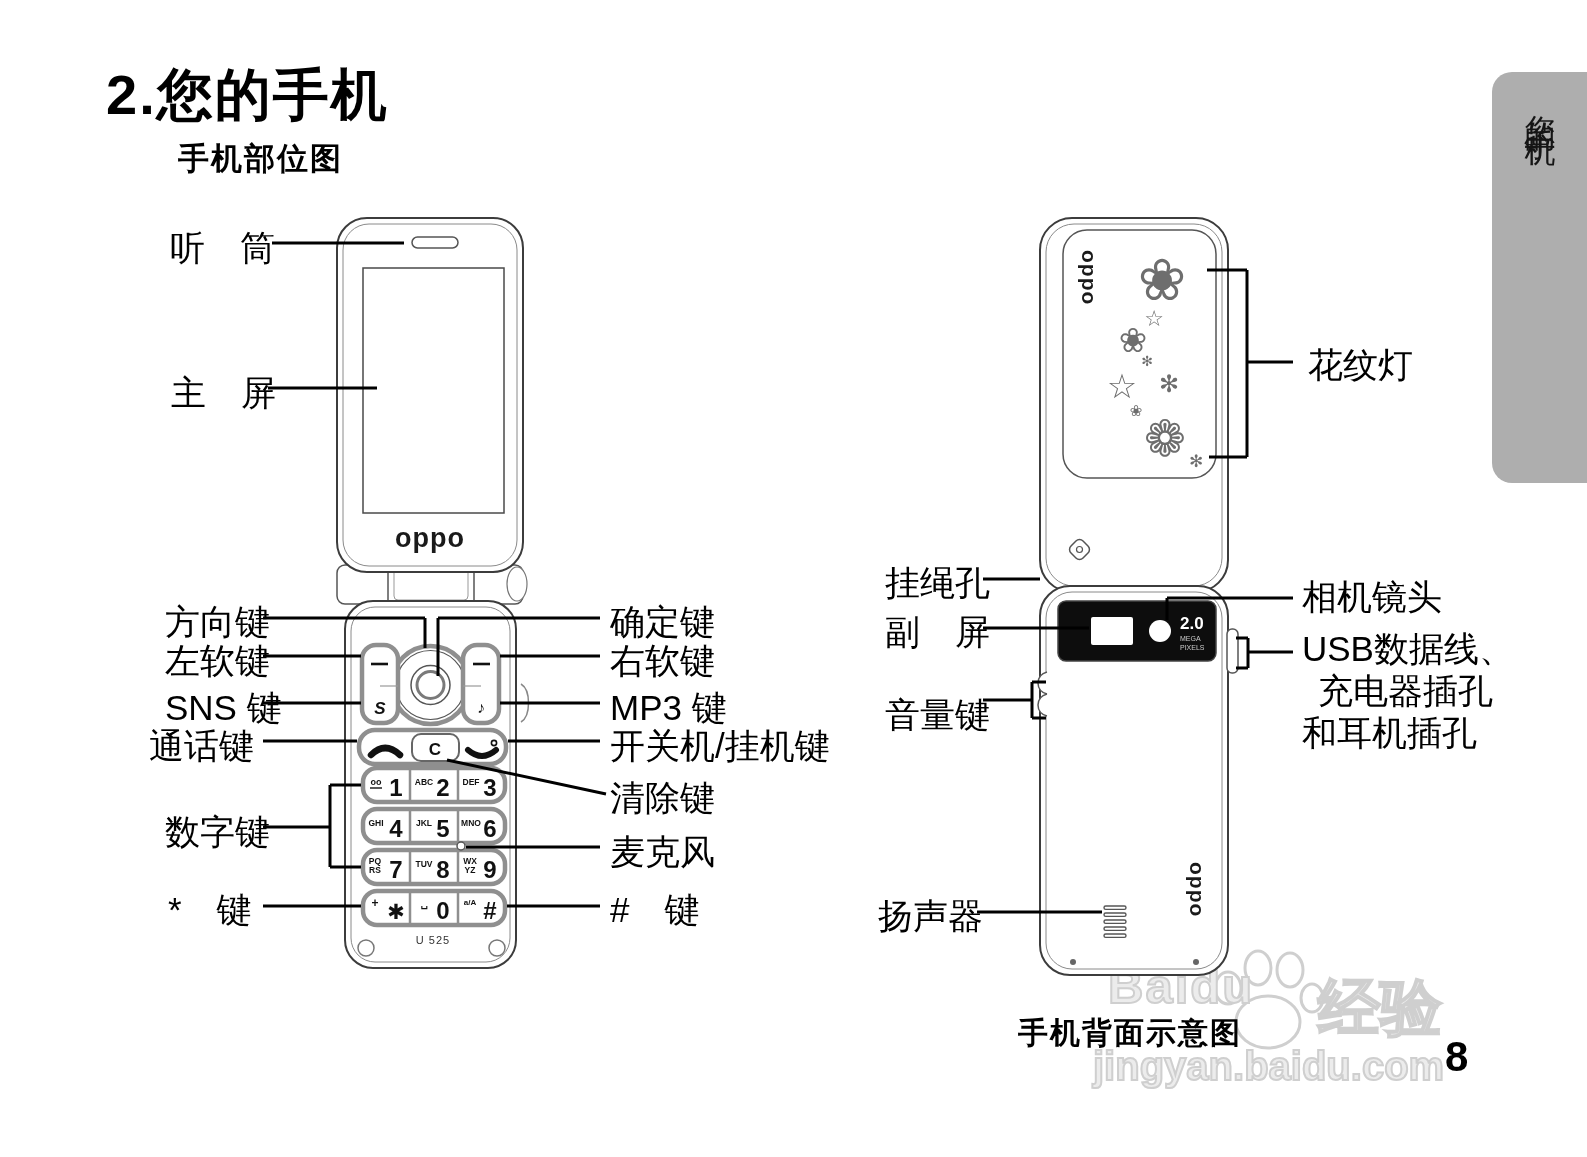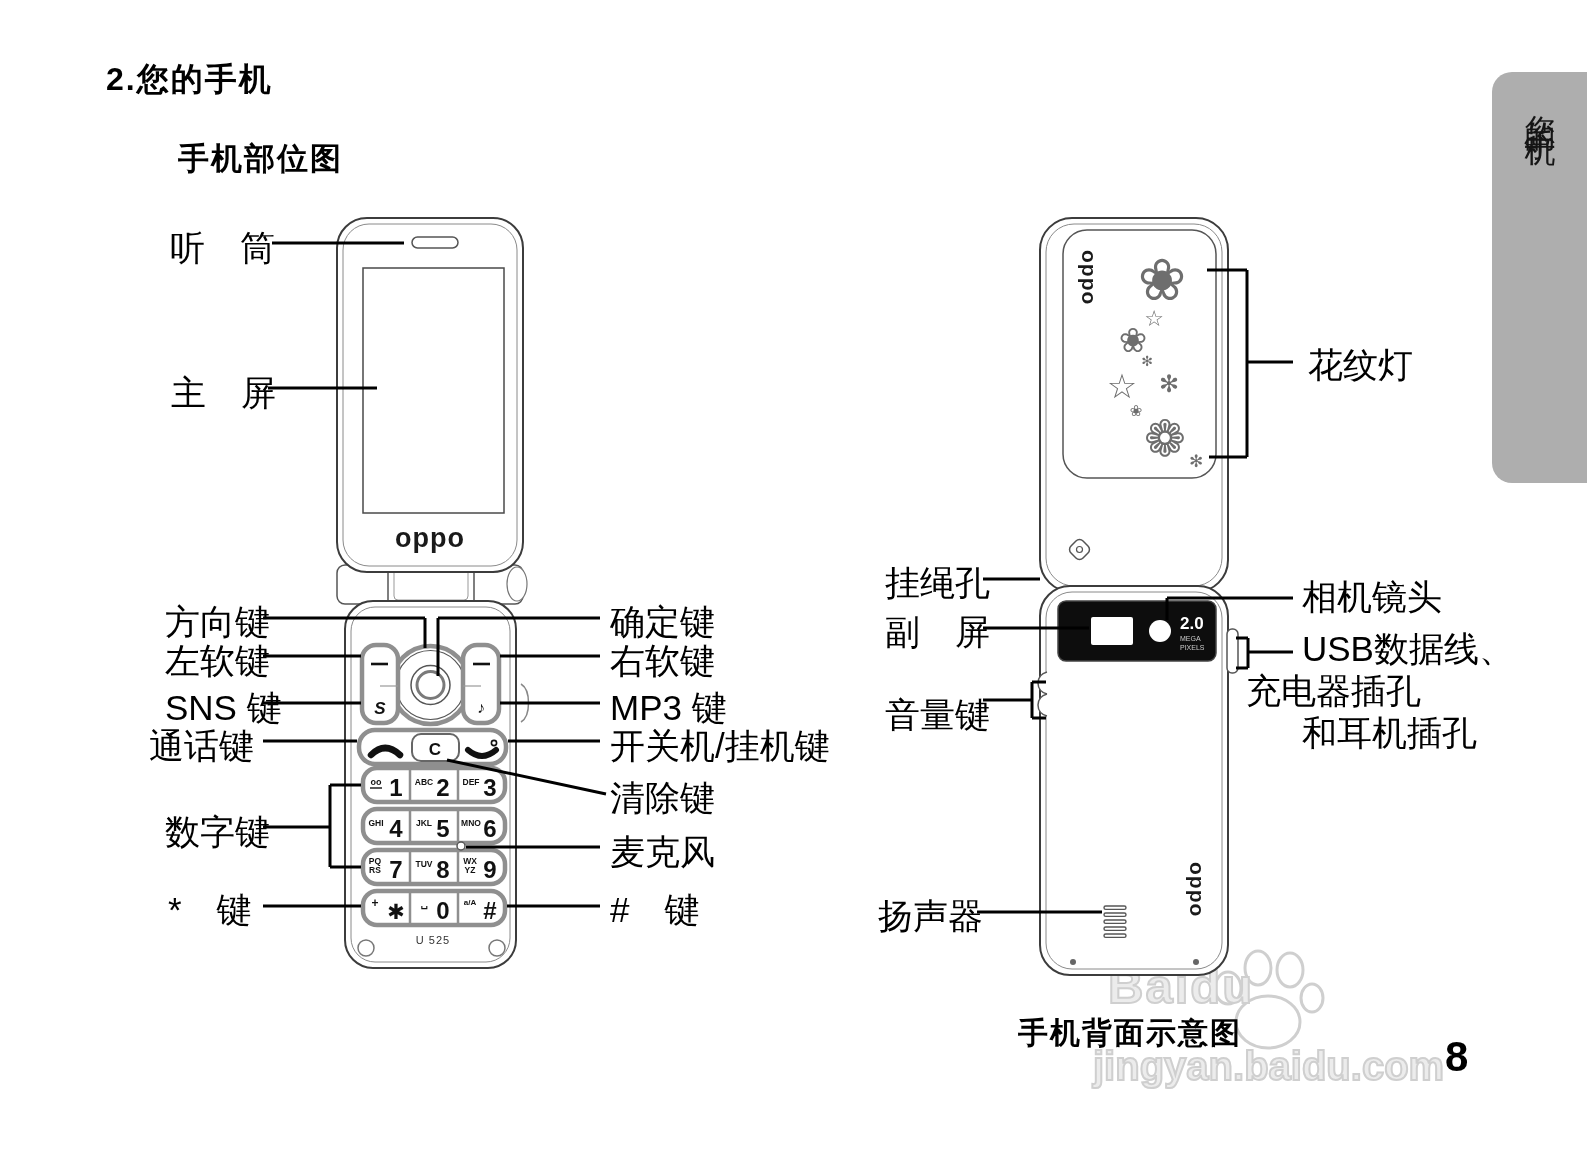--- a/index.html
+++ b/index.html
@@ -1,19 +1,19 @@
 <!DOCTYPE html>
 <html><head>
 <meta charset="utf-8">
 <style>
   html,body{margin:0;padding:0;background:#fff;}
   #page{position:relative;width:1587px;height:1157px;background:#fff;overflow:hidden;
         font-family:"Liberation Sans","DejaVu Sans",sans-serif;color:#000;}
   .abs{position:absolute;}
-  #title{left:106px;top:58px;font-size:32px;font-weight:600;letter-spacing:2px;}
+  #title{left:106px;top:58px;font-size:56px;font-weight:600;letter-spacing:2px;}
   #subtitle{left:147px;top:138px;font-size:31px;font-weight:600;letter-spacing:2px;margin-left:31px;}
   .lbl{position:absolute;font-size:35px;font-weight:500;line-height:1.1;white-space:nowrap;}
   .cap{position:absolute;font-size:30px;font-weight:600;letter-spacing:2px;}
   #pagenum{left:1445px;top:1033px;font-size:42px;font-weight:600;}
   #sidebar-tab{left:1492px;top:72px;width:95px;height:411px;background:#aeaeae;
                border-radius:20px 0 0 20px;}
   #sidebar-tab .vtext{writing-mode:vertical-rl;text-orientation:upright;
       font-size:31px;font-weight:500;letter-spacing:7px;margin:18px auto 0 auto;
       display:block;width:max-content;color:#151515;}
   #svg-layer{position:absolute;left:0;top:0;z-index:2;}
@@ -34,20 +34,21 @@
   <svg id="wm-paw" class="abs" width="120" height="108" viewBox="0 0 120 108">
     <g stroke="#cfcfcf" stroke-width="3" fill="#ffffff">
       <ellipse cx="20" cy="42" rx="13" ry="16"></ellipse>
       <ellipse cx="50" cy="22" rx="13" ry="17"></ellipse>
       <ellipse cx="82" cy="24" rx="13" ry="17"></ellipse>
       <ellipse cx="104" cy="52" rx="11" ry="14"></ellipse>
       <ellipse cx="60" cy="76" rx="32" ry="26"></ellipse>
     </g>
   </svg>
   <div id="wm-latin" class="wm">Baidu</div>
+  <div id="wm-cn" class="wm">经验</div>
   <div id="wm-url" class="wm">jingyan.baidu.com</div>
 
   <div id="title" class="abs lblz">2.您的手机</div>
   <div id="subtitle" class="abs lblz">手机部位图</div>
 
   <svg id="svg-layer" width="1587" height="1157" viewBox="0 0 1587 1157">
 
     <g>
 
       <rect x="337" y="565" width="186" height="39" rx="8" fill="#fff" stroke="#555" stroke-width="1.5"></rect>
@@ -226,21 +227,21 @@
   <div class="lbl lblz" style="left:610px;top:891px">#　键</div>
 
   <div class="lbl lblz" style="left:885px;top:564px">挂绳孔</div>
   <div class="lbl lblz" style="left:885px;top:613px">副　屏</div>
   <div class="lbl lblz" style="left:885px;top:696px">音量键</div>
   <div class="lbl lblz" style="left:878px;top:897px">扬声器</div>
 
   <div class="lbl lblz" style="left:1308px;top:346px">花纹灯</div>
   <div class="lbl lblz" style="left:1302px;top:578px">相机镜头</div>
   <div class="lbl lblz" style="left:1302px;top:630px">USB数据线、</div>
-  <div class="lbl lblz" style="left:1246px;top:672px">充电器插孔</div>
+  <div class="lbl lblz" style="left:1318px;top:672px">充电器插孔</div>
   <div class="lbl lblz" style="left:1302px;top:714px">和耳机插孔</div>
 
   <div class="cap lblz" style="left:1018px;top:1013px">手机背面示意图</div>
 
   <div id="sidebar-tab" class="abs lblz">
     <span class="vtext">您的手机</span>
   </div>
 
   <div id="pagenum" class="abs lblz">8</div>
 

